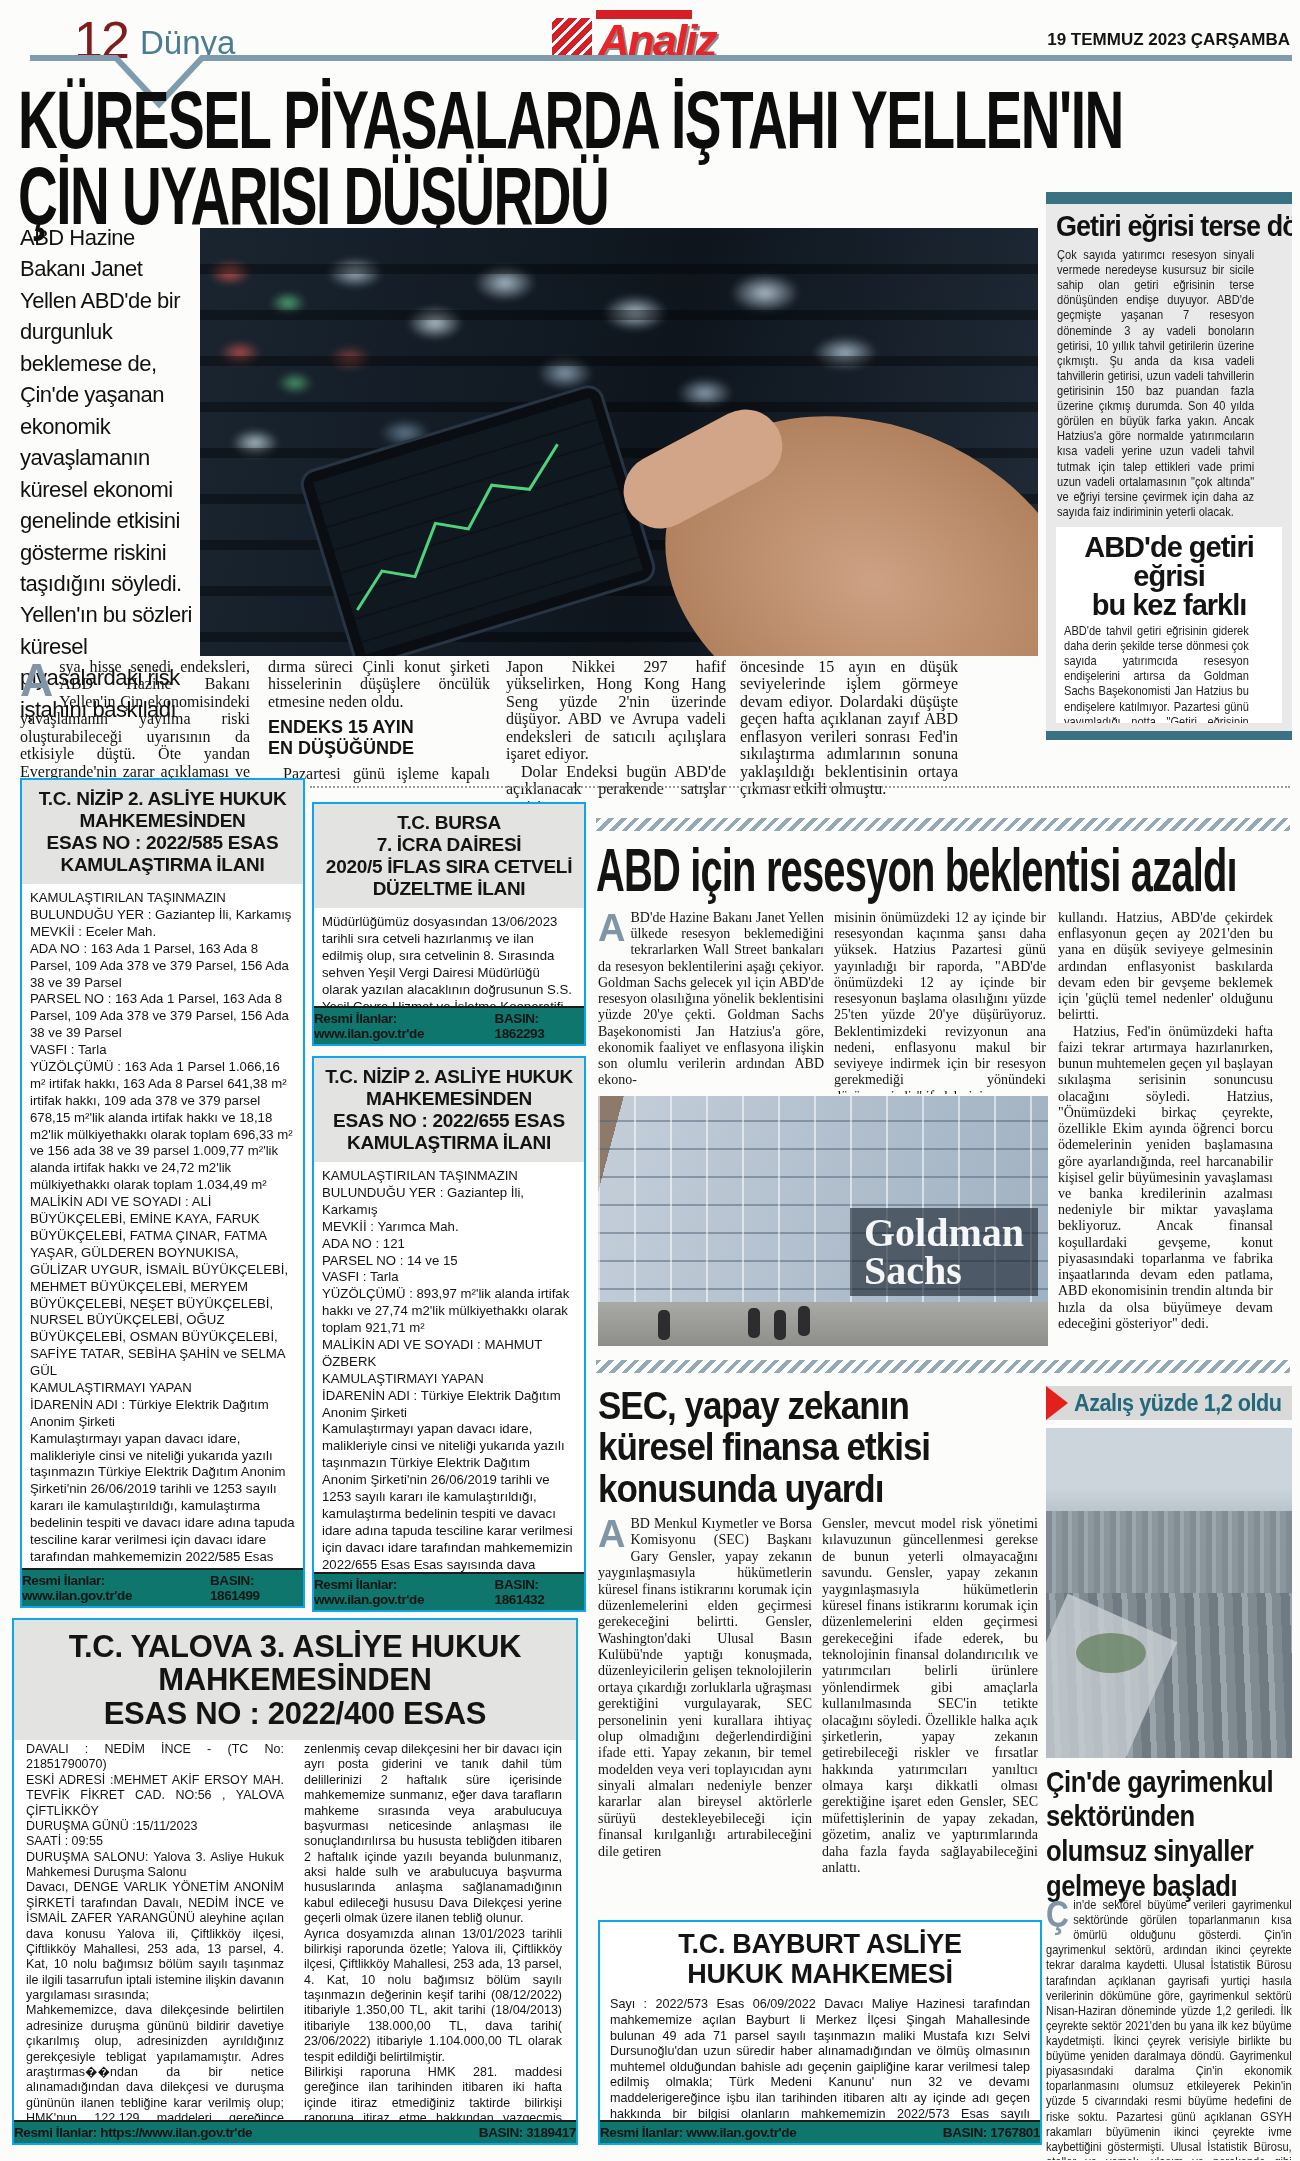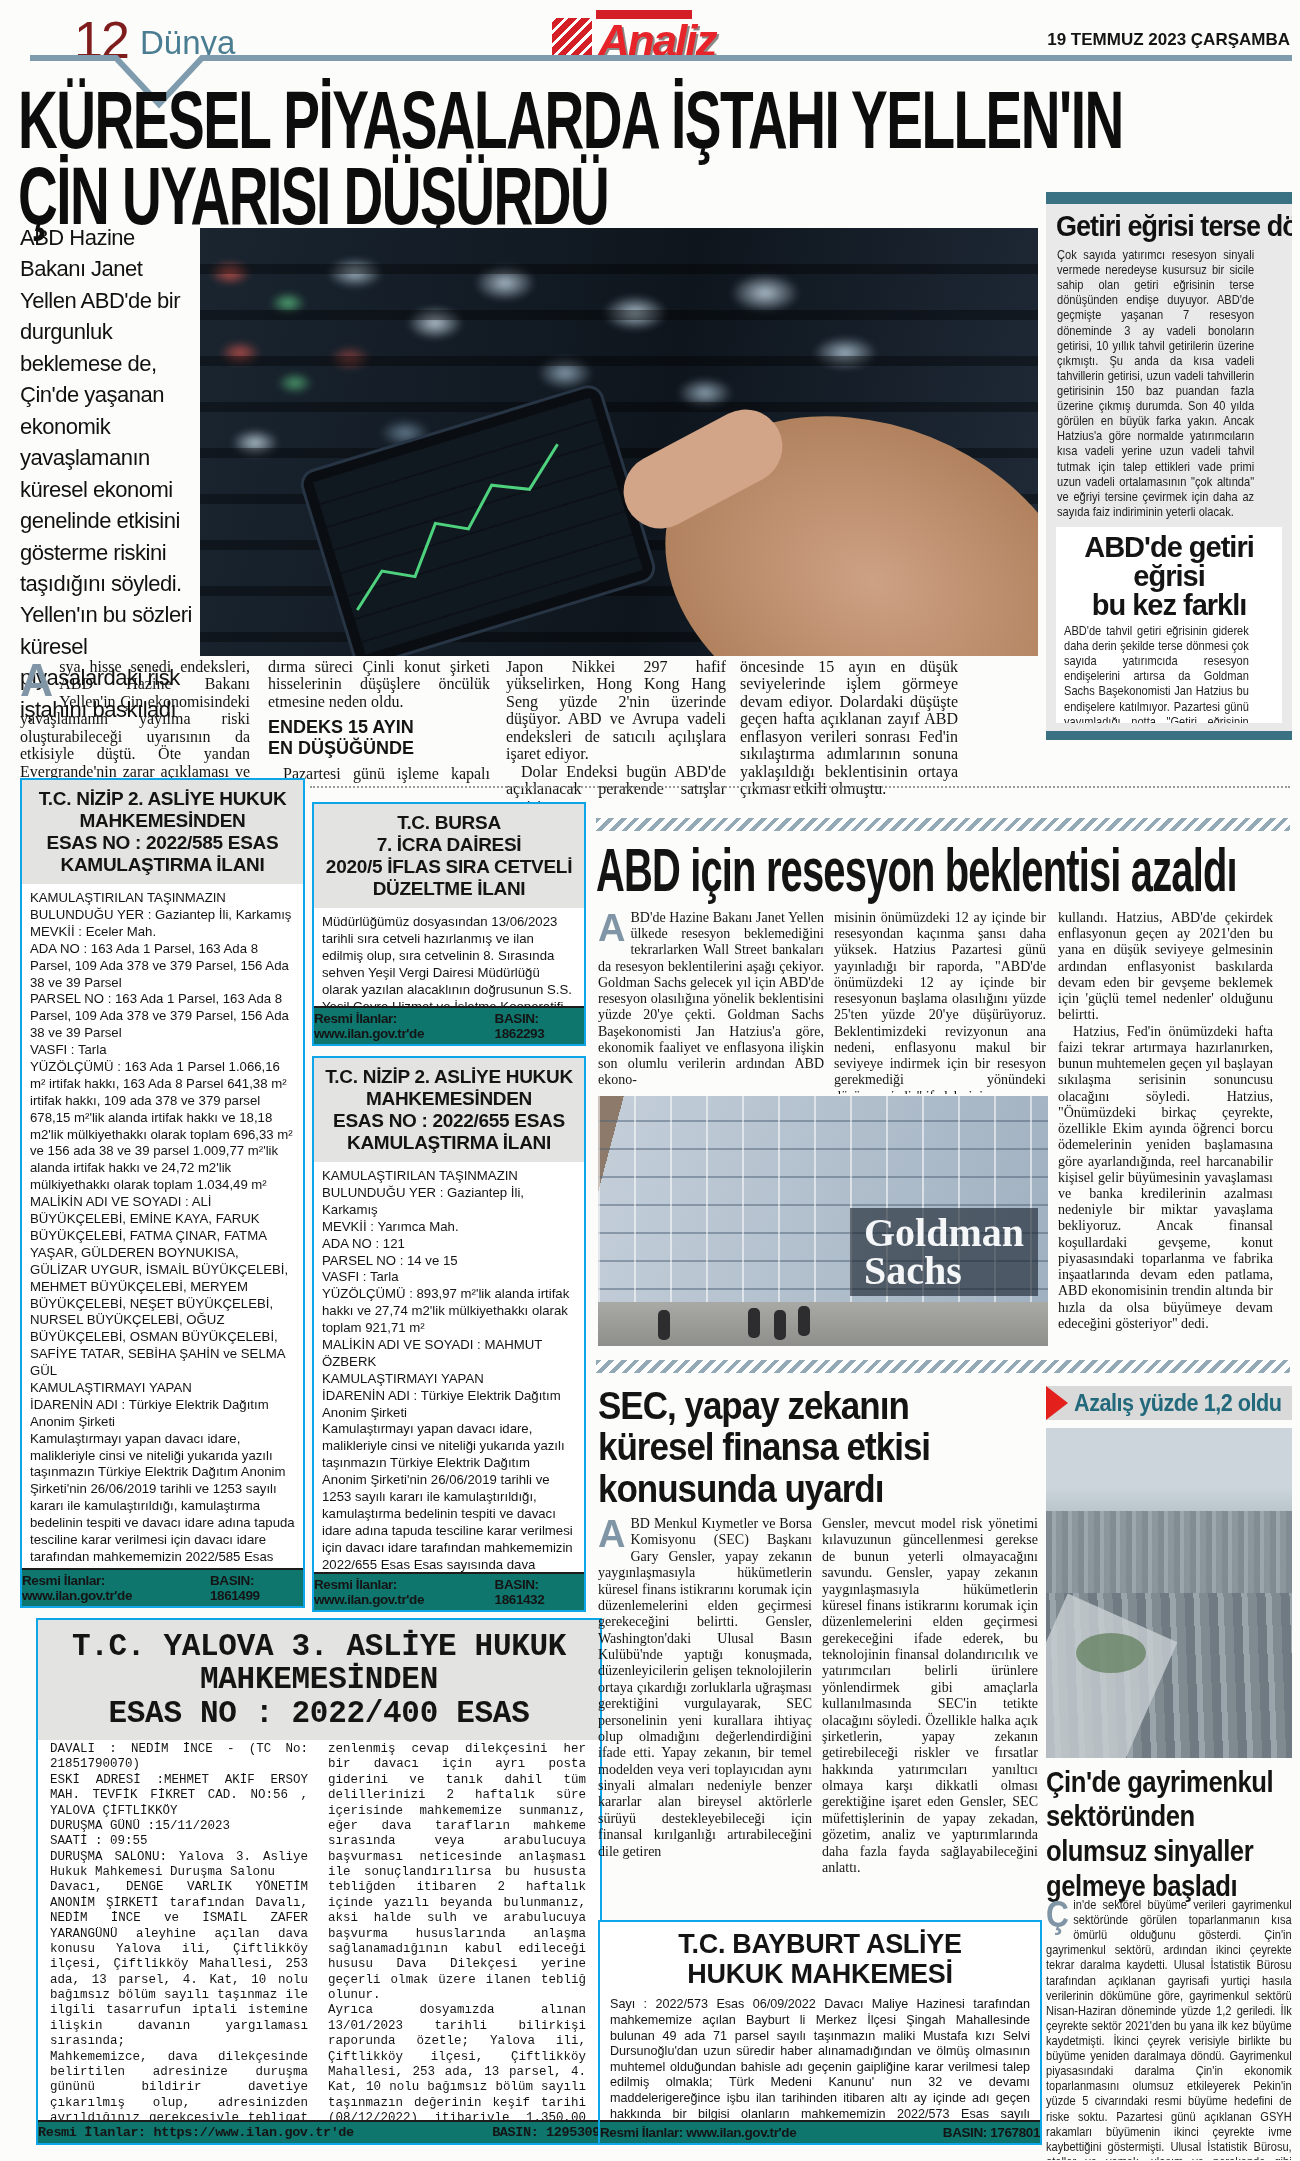--- a/index.html
+++ b/index.html
@@ -103,21 +103,21 @@
   .notice{border:2px solid #0ea5e9;background:#fff;overflow:hidden;}
   .nhead{background:#e3e3e1;text-align:center;font-weight:700;font-size:19px;line-height:1.16;
          padding:8px 4px;letter-spacing:-.3px;}
   .nbody{padding:6px 8px;font-size:13.2px;line-height:1.28;}
   .nfoot{position:absolute;left:0;bottom:0;width:100%;background:#0f766e;border-top:2px solid #1c1c1c;
          display:flex;justify-content:space-between;padding:3px 0;box-sizing:border-box;
          font-weight:700;font-size:13.5px;letter-spacing:-.4px;}
   .n585{left:20px;top:778px;width:281px;height:826px;}
   .nbursa{left:312px;top:802px;width:270px;height:240px;}
   .n655{left:312px;top:1056px;width:270px;height:552px;}
-  .nyalova{left:36px;top:1618px;width:562px;height:523px;font-family:Liberation Mono, monospace;}
+  .nyalova{left:12px;top:1618px;width:562px;height:523px;}
   .nyalova .nhead{font-size:31px;line-height:1.08;padding:10px 4px;}
   .ycol{position:absolute;top:122px;width:258px;font-size:12.5px;line-height:1.23;}
   .ycol1{left:12px;} .ycol2{left:290px;}
   .nbayburt{left:598px;top:1920px;width:440px;height:221px;}
   .nbayburt .nhead{background:#fff;font-size:27px;line-height:1.1;padding:8px 4px 4px 4px;}
   .nbayburt .nbody{font-size:12.6px;line-height:1.24;padding:4px 10px;}
   
   .res-head{left:596px;top:834px;width:820px;font-weight:700;letter-spacing:-1px;white-space:nowrap;}
   .res-head span{display:inline-block;font-size:47px;transform:scale(.85,1.3);transform-origin:0 0;}
   .rescol{top:910px;font-size:14px;line-height:1.16;overflow:hidden;}
@@ -276,21 +276,21 @@
 DURUŞMA GÜNÜ :15/11/2023
 SAATİ : 09:55
 DURUŞMA SALONU: Yalova 3. Asliye Hukuk Mahkemesi Duruşma Salonu
 Davacı, DENGE VARLIK YÖNETİM ANONİM ŞİRKETİ tarafından Davalı, NEDİM İNCE ve İSMAİL ZAFER YARANGÜNÜ aleyhine açılan dava konusu Yalova ili, Çiftlikköy ilçesi, Çiftlikköy Mahallesi, 253 ada, 13 parsel, 4. Kat, 10 nolu bağımsız bölüm sayılı taşınmaz ile ilgili tasarrufun iptali istemine ilişkin davanın yargılaması sırasında;
 Mahkememizce, dava dilekçesinde belirtilen adresinize duruşma gününü bildirir davetiye çıkarılmış olup, adresinizden ayrıldığınız gerekçesiyle tebligat yapılamamıştır. Adres araştırmas��ndan da bir netice alınamadığından dava dilekçesi ve duruşma gününün ilanen tebliğine karar verilmiş olup; HMK'nun 122,129 maddeleri gereğince usulüne uygun olarak dü-</div>
     <div class="ycol ycol2 pre just">zenlenmiş cevap dilekçesini her bir davacı için ayrı posta giderini ve tanık dahil tüm delillerinizi 2 haftalık süre içerisinde mahkememize sunmanız, eğer dava tarafların mahkeme sırasında veya arabulucuya başvurması neticesinde anlaşması ile sonuçlandırılırsa bu hususta tebliğden itibaren 2 haftalık içinde yazılı beyanda bulunmanız, aksi halde sulh ve arabulucuya başvurma hususlarında anlaşma sağlanamadığının kabul edileceği hususu Dava Dilekçesi yerine geçerli olmak üzere ilanen tebliğ olunur.
 Ayrıca dosyamızda alınan 13/01/2023 tarihli bilirkişi raporunda özetle; Yalova ili, Çiftlikköy ilçesi, Çiftlikköy Mahallesi, 253 ada, 13 parsel, 4. Kat, 10 nolu bağımsız bölüm sayılı taşınmazın değerinin keşif tarihi (08/12/2022) itibariyle 1.350,00 TL, akit tarihi (18/04/2013) itibariyle 138.000,00 TL, dava tarihi( 23/06/2022) itibariyle 1.104.000,00 TL olarak tespit edildiği belirtilmiştir.
 Bilirkişi raporuna HMK 281. maddesi gereğince ilan tarihinden itibaren iki hafta içinde itiraz etmediğiniz taktirde bilirkişi raporuna itiraz etme hakkından vazgeçmiş sayılacağınız hususu ihtar yerine geçmek üzere ilan olunur.</div>
     <div class="nfoot">
       <span>Resmi İlanlar: https://www.ilan.gov.tr'de</span>
-      <span>BASIN: 1295309</span>
+      <span>BASIN: 3189417</span>
     </div>
   </div>
 
   <div class="abs notice nbayburt">
     <div class="nhead pre">T.C. BAYBURT ASLİYE
 HUKUK MAHKEMESİ</div>
     <div class="nbody just">Sayı : 2022/573 Esas 06/09/2022 Davacı Maliye Hazinesi tarafından mahkememize açılan Bayburt li Merkez İlçesi Şingah Mahallesinde bulunan 49 ada 71 parsel sayılı taşınmazın maliki Mustafa kızı Selvi Dursunoğlu'dan uzun süredir haber alınamadığından ve ölmüş olmasının muhtemel olduğundan bahisle adı geçenin gaipliğine karar verilmesi talep edilmiş olmakla; Türk Medeni Kanunu' nun 32 ve devamı maddelerigereğince işbu ilan tarihinden itibaren altı ay içinde adı geçen hakkında bir bilgisi olanların mahkememizin 2022/573 Esas sayılı dosyasına bilgi vermeleri hususu ilânen duyurulur.</div>
     <div class="nfoot">
       <span>Resmi İlanlar: www.ilan.gov.tr'de</span>
       <span>BASIN: 1767801</span>

